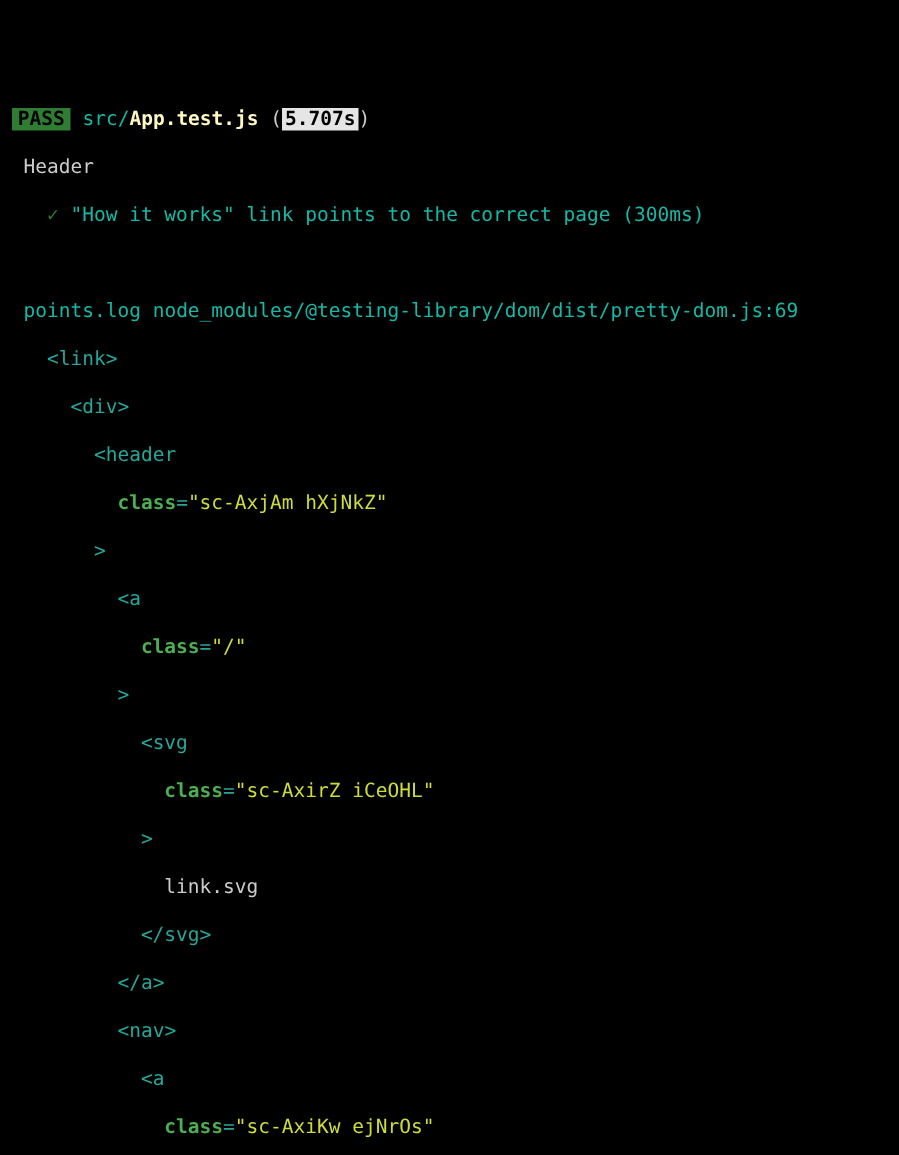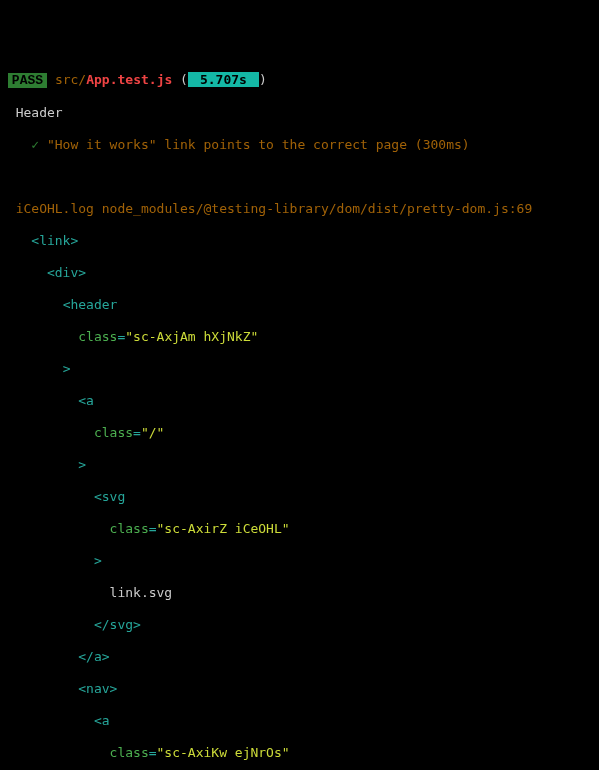--- a/index.html
+++ b/index.html
@@ -10,46 +10,45 @@
     line-height: 16px;
     margin: 0;
     padding: 8px 0 0 0;
     white-space: pre;
   }
   .pass-badge {
     background: #2e7d32;
     color: #000;
     font-weight: bold;
     padding: 0 4px;
-    font-family: Liberation Mono, monospace;
   }
-  .dim { color: #a16207; }
-  .bold-white { color: #ef4444; font-weight: bold; }
+  .dim { color: #14b8a6; }
+  .bold-white { color: #fef9c3; font-weight: bold; }
   .red-inv {
-    background: #14b8a6;
+    background: #e5e5e5;
     color: #000;
     font-weight: bold;
-    padding: 0 12px;
+    padding: 0 2px;
   }
-  .green { color: #4caf50; }
+  .green { color: #4caf50; font-weight: bold; }
   .cyan { color: #26a69a; }
   .yellow { color: #cddc39; }
   .check { color: #2e7d32; }
   .line { display: block; }
 </style>
 </head>
 <body>
 
 
 
 <span class="line"> <span class="pass-badge">PASS</span> <span class="dim">src/</span><span class="bold-white">App.test.js</span><span> (</span><span class="red-inv">5.707s</span><span>)</span></span>
 <span class="line">  <span>Header</span></span>
 <span class="line">    <span class="check">✓</span> <span class="dim">"How it works" link points to the correct page (300ms)</span></span>
 <span class="line"> </span>
-<span class="line">  <span class="dim">iCeOHL.log</span> <span class="dim">node_modules/@testing-library/dom/dist/pretty-dom.js:69</span></span>
+<span class="line">  <span class="dim">points.log</span> <span class="dim">node_modules/@testing-library/dom/dist/pretty-dom.js:69</span></span>
 <span class="line">    <span class="cyan">&lt;</span><span class="cyan">link</span><span class="cyan">&gt;</span></span>
 <span class="line">      <span class="cyan">&lt;</span><span class="cyan">div</span><span class="cyan">&gt;</span></span>
 <span class="line">        <span class="cyan">&lt;</span><span class="cyan">header</span></span>
 <span class="line">          <span class="green">class</span><span class="cyan">=</span><span class="yellow">"sc-AxjAm hXjNkZ"</span></span>
 <span class="line">        <span class="cyan">&gt;</span></span>
 <span class="line">          <span class="cyan">&lt;</span><span class="cyan">a</span></span>
 <span class="line">            <span class="green">class</span><span class="cyan">=</span><span class="yellow">"/"</span></span>
 <span class="line">          <span class="cyan">&gt;</span></span>
 <span class="line">            <span class="cyan">&lt;</span><span class="cyan">svg</span></span>
 <span class="line">              <span class="green">class</span><span class="cyan">=</span><span class="yellow">"sc-AxirZ iCeOHL"</span></span>

